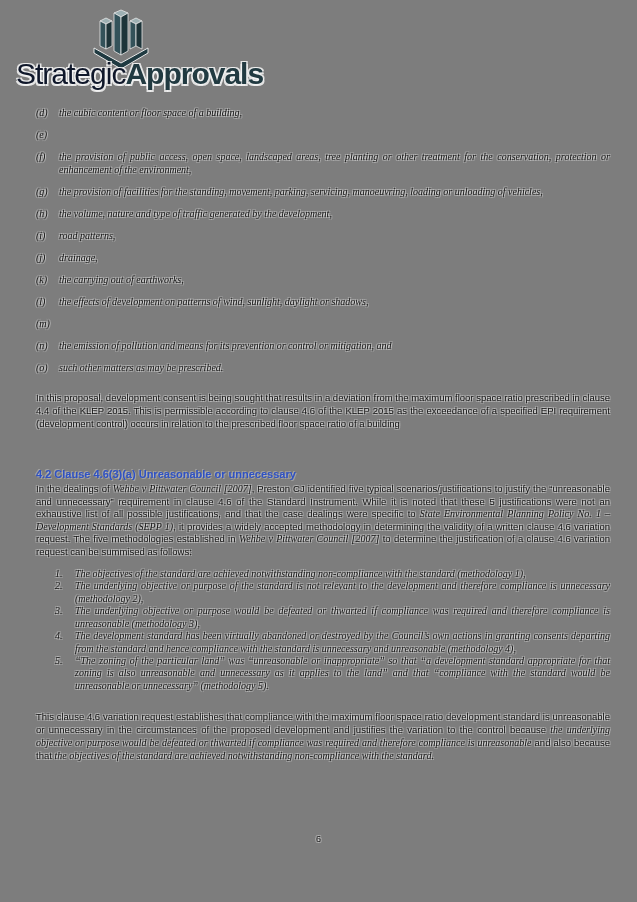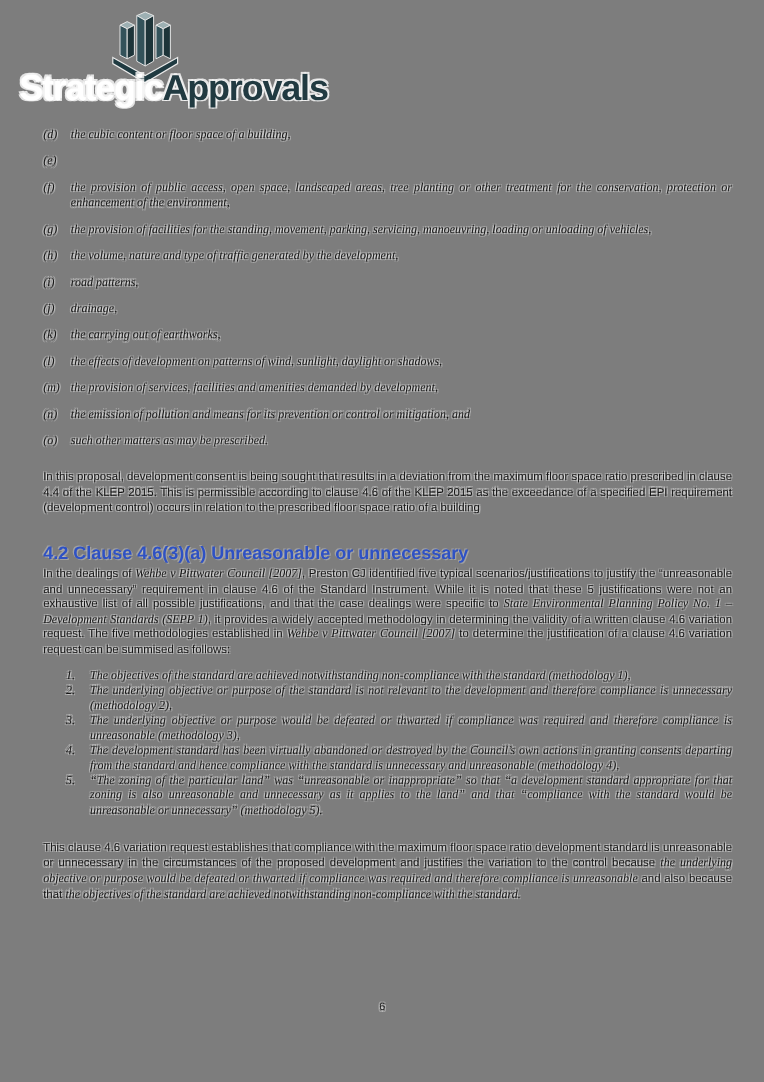--- a/index.html
+++ b/index.html
@@ -23,42 +23,42 @@
   .logo-icon{position:absolute;left:86px;top:0;}
   .logo-text{
     position:absolute;top:50px;left:16px;
     font-size:30px;line-height:32px;letter-spacing:-1px;white-space:nowrap;
     text-shadow:
       1.5px 1.5px 0 rgba(245,245,245,.85),
      -1.5px -1.5px 0 rgba(245,245,245,.85),
       1.5px -1.5px 0 rgba(245,245,245,.85),
      -1.5px 1.5px 0 rgba(245,245,245,.85);
   }
-  .logo-strategic{color:#ffffff;font-weight:700;}
+  .logo-strategic{color:#0f172a;font-weight:400;}
   .logo-approvals{color:#213a41;font-weight:800;text-align:center;}
   
   .content{position:absolute;top:106px;left:36px;width:574px;}
   .std-item{
     display:flex;
     font-family:"Liberation Serif",serif;
     font-style:italic;
     font-size:10px;line-height:13px;
     margin-bottom:9px;
     text-align:justify;
   }
   .std-label{flex:none;width:23px;}
   .para{
     font-size:9.5px;line-height:13px;
     text-align:justify;
     margin:0;
   }
   .para-fsr{margin-top:17px;}
   .sec-heading{
-    margin-top:23px;
-    font-size:15px;font-weight:bold;
+    margin-top:38px;
+    font-size:11px;font-weight:bold;
     color:#2e51c4;
     text-shadow:
       1px 1px 0 rgba(255,255,255,.28),
      -1px -1px 0 rgba(255,255,255,.28);
   }
   .sec-intro{margin-top:3px;font-size:9.5px;line-height:12.6px;text-align:justify;}
   .it{font-style:italic;font-family:"Liberation Serif",serif;font-size:10px;}
   .num-list{margin-top:1px;}
   .num-item{
     display:flex;
@@ -132,21 +132,20 @@
     <div class="std-item">
         <span class="std-label">(k)</span>
         <span>the carrying out of earthworks,</span>
       </div>
     <div class="std-item">
         <span class="std-label">(l)</span>
         <span>the effects of development on patterns of wind, sunlight, daylight or shadows,</span>
       </div>
     <div class="std-item">
         <span class="std-label">(m)</span>
-        <span>the provision of services, facilities and amenities demanded by development,</span>
       </div>
     <div class="std-item">
         <span class="std-label">(n)</span>
         <span>the emission of pollution and means for its prevention or control or mitigation, and</span>
       </div>
     <div class="std-item">
         <span class="std-label">(o)</span>
         <span>such other matters as may be prescribed.</span>
       </div>
   </div>

